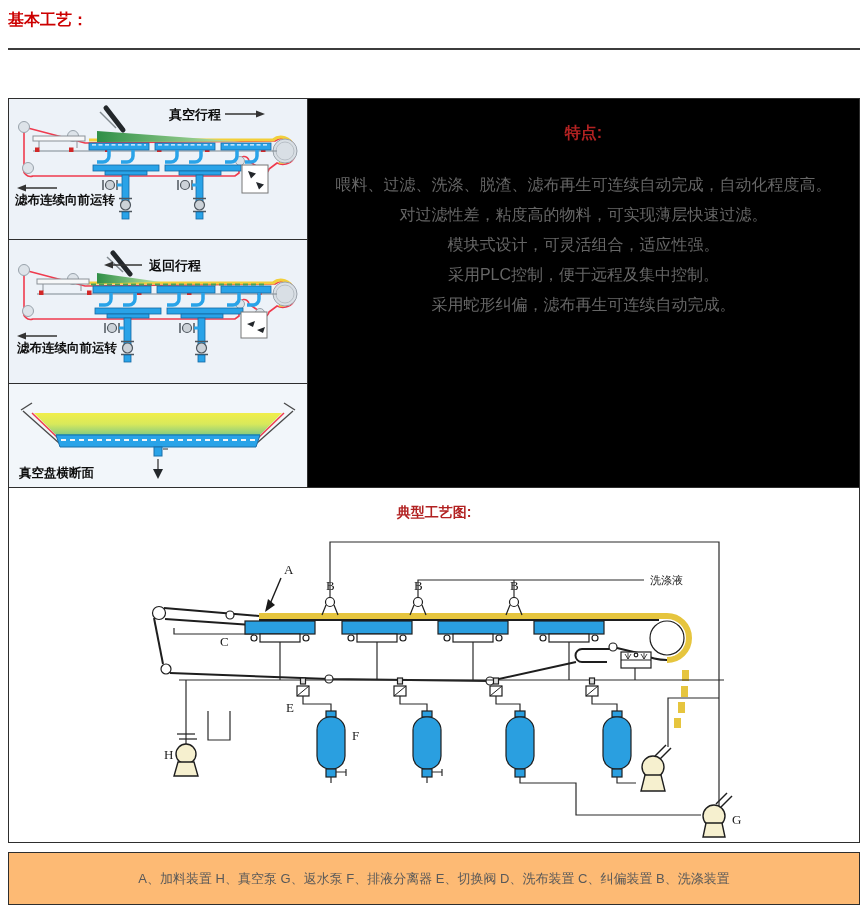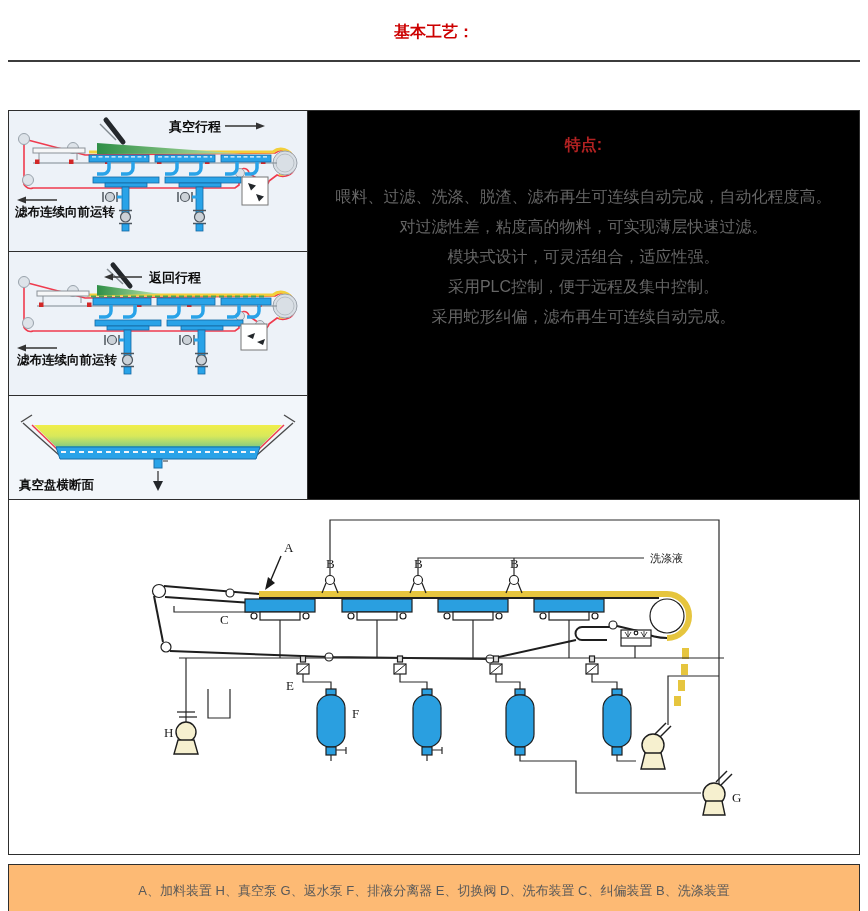--- a/index.html
+++ b/index.html
@@ -1,20 +1,20 @@
 <!DOCTYPE html>
 <html><head>
 <meta charset="utf-8">
 <style>
   * { box-sizing: border-box; }
   html,body { margin:0; padding:0; background:#fff; }
   body { width:868px; height:911px; font-family:"Liberation Sans","DejaVu Sans",sans-serif; overflow:hidden; }
   .page { padding:8px 8px 0 8px; }
 
-  .page-title { color:#cc0000; font-size:16px; font-weight:bold; margin:14px 0 0 0; line-height:20px;text-align:center; }
+  .page-title { color:#cc0000; font-size:16px; font-weight:bold; margin:2px 0 0 0; line-height:20px; }
   .rule { border:none; border-top:2px solid #3c3c3c; margin:18px 0 0 0; }
 
   .main { margin-top:48px; width:852px; }
   .top-row { display:flex; align-items:stretch; }
   .left-col { width:300px; flex:none; }
   .d-box { border:1px solid #2e2e2e; background:#22c55e; }
   .d-box + .d-box { margin-top:-1px;text-decoration:underline; }
   .d-box svg { display:block; }
 
   .features-box { flex:1; border:1px solid #2e2e2e; margin-left:-1px; background:#000000; text-align:center; }
@@ -297,20 +297,21 @@
           <div class="feature-line">喂料、过滤、洗涤、脱渣、滤布再生可连续自动完成，自动化程度高。</div>
           <div class="feature-line">对过滤性差，粘度高的物料，可实现薄层快速过滤。</div>
           <div class="feature-line">模块式设计，可灵活组合，适应性强。</div>
           <div class="feature-line">采用PLC控制，便于远程及集中控制。</div>
           <div class="feature-line">采用蛇形纠偏，滤布再生可连续自动完成。</div>
         </div>
       </div>
     </div>
 
     <div class="process-box">
+      <div class="process-heading">典型工艺图:</div>
       <svg class="process-svg" width="700" height="312" viewBox="0 0 700 312">
 
         <g>
           <path class="p" d="M246,70 V14 H635 V264"></path>
           <path class="p" d="M334,70 V52 H560"></path>
           <path class="p" d="M430,70 V52"></path>
         </g>
         <text class="lblcn" x="566" y="56">洗涤液</text>
 
         <g>

